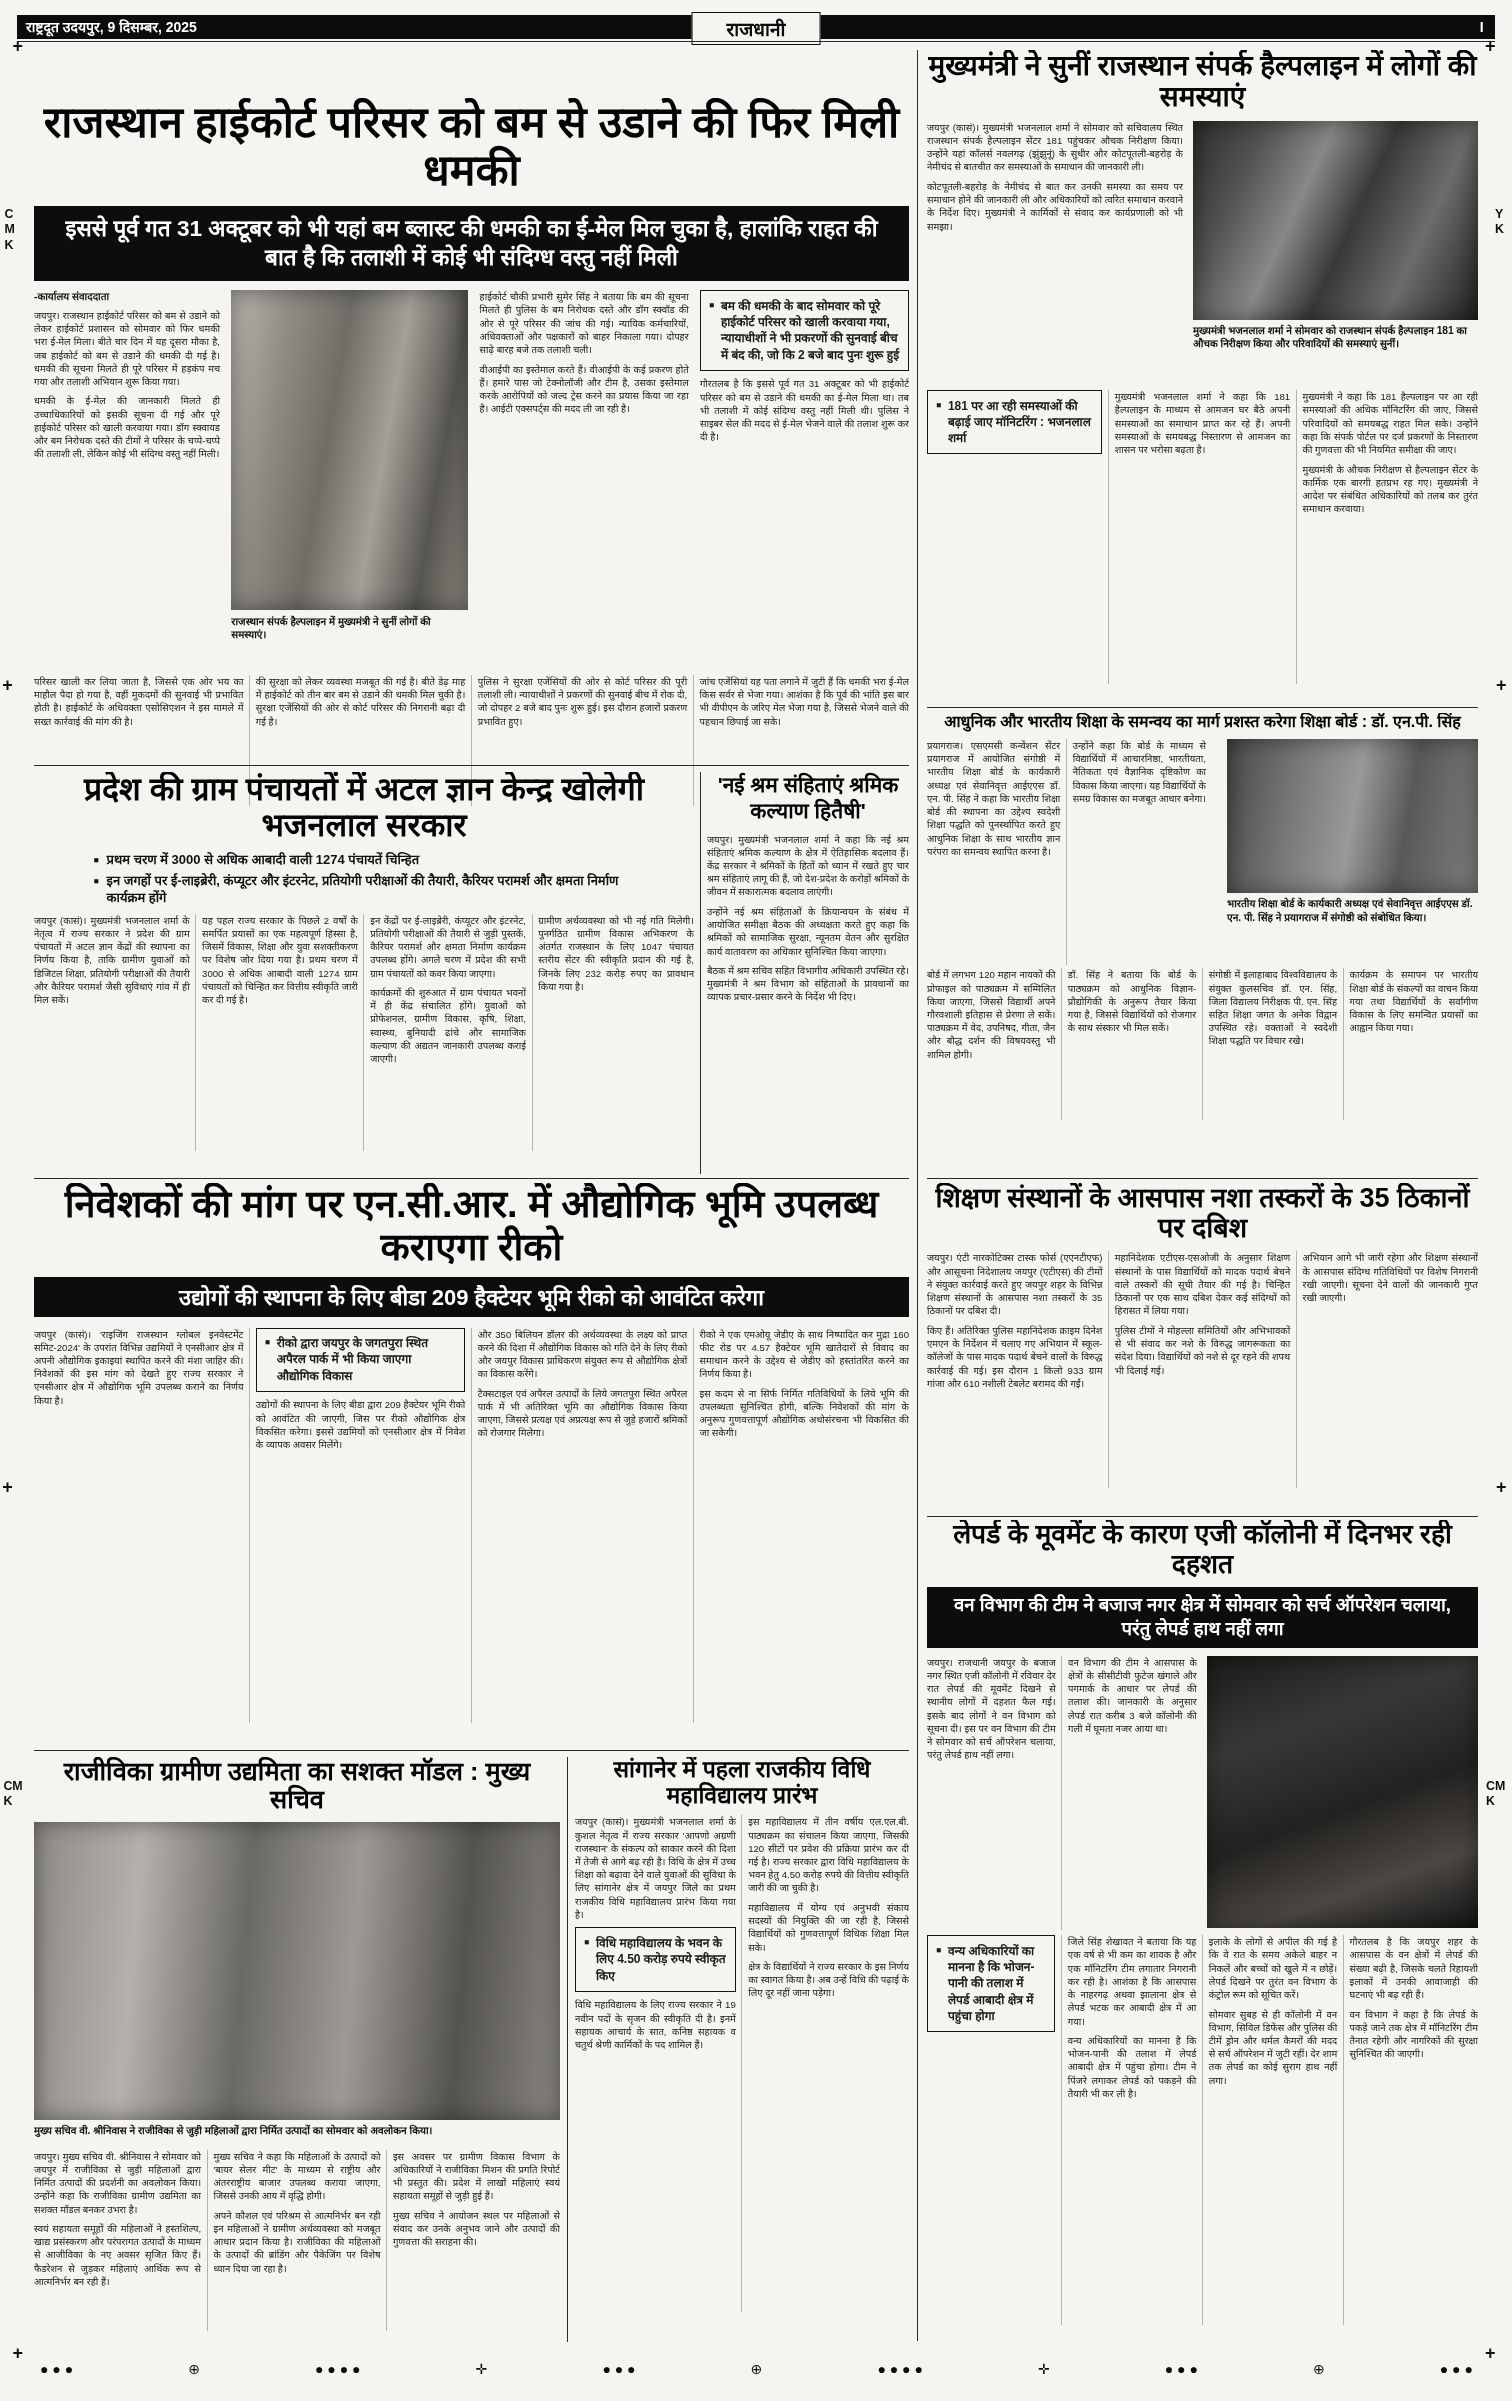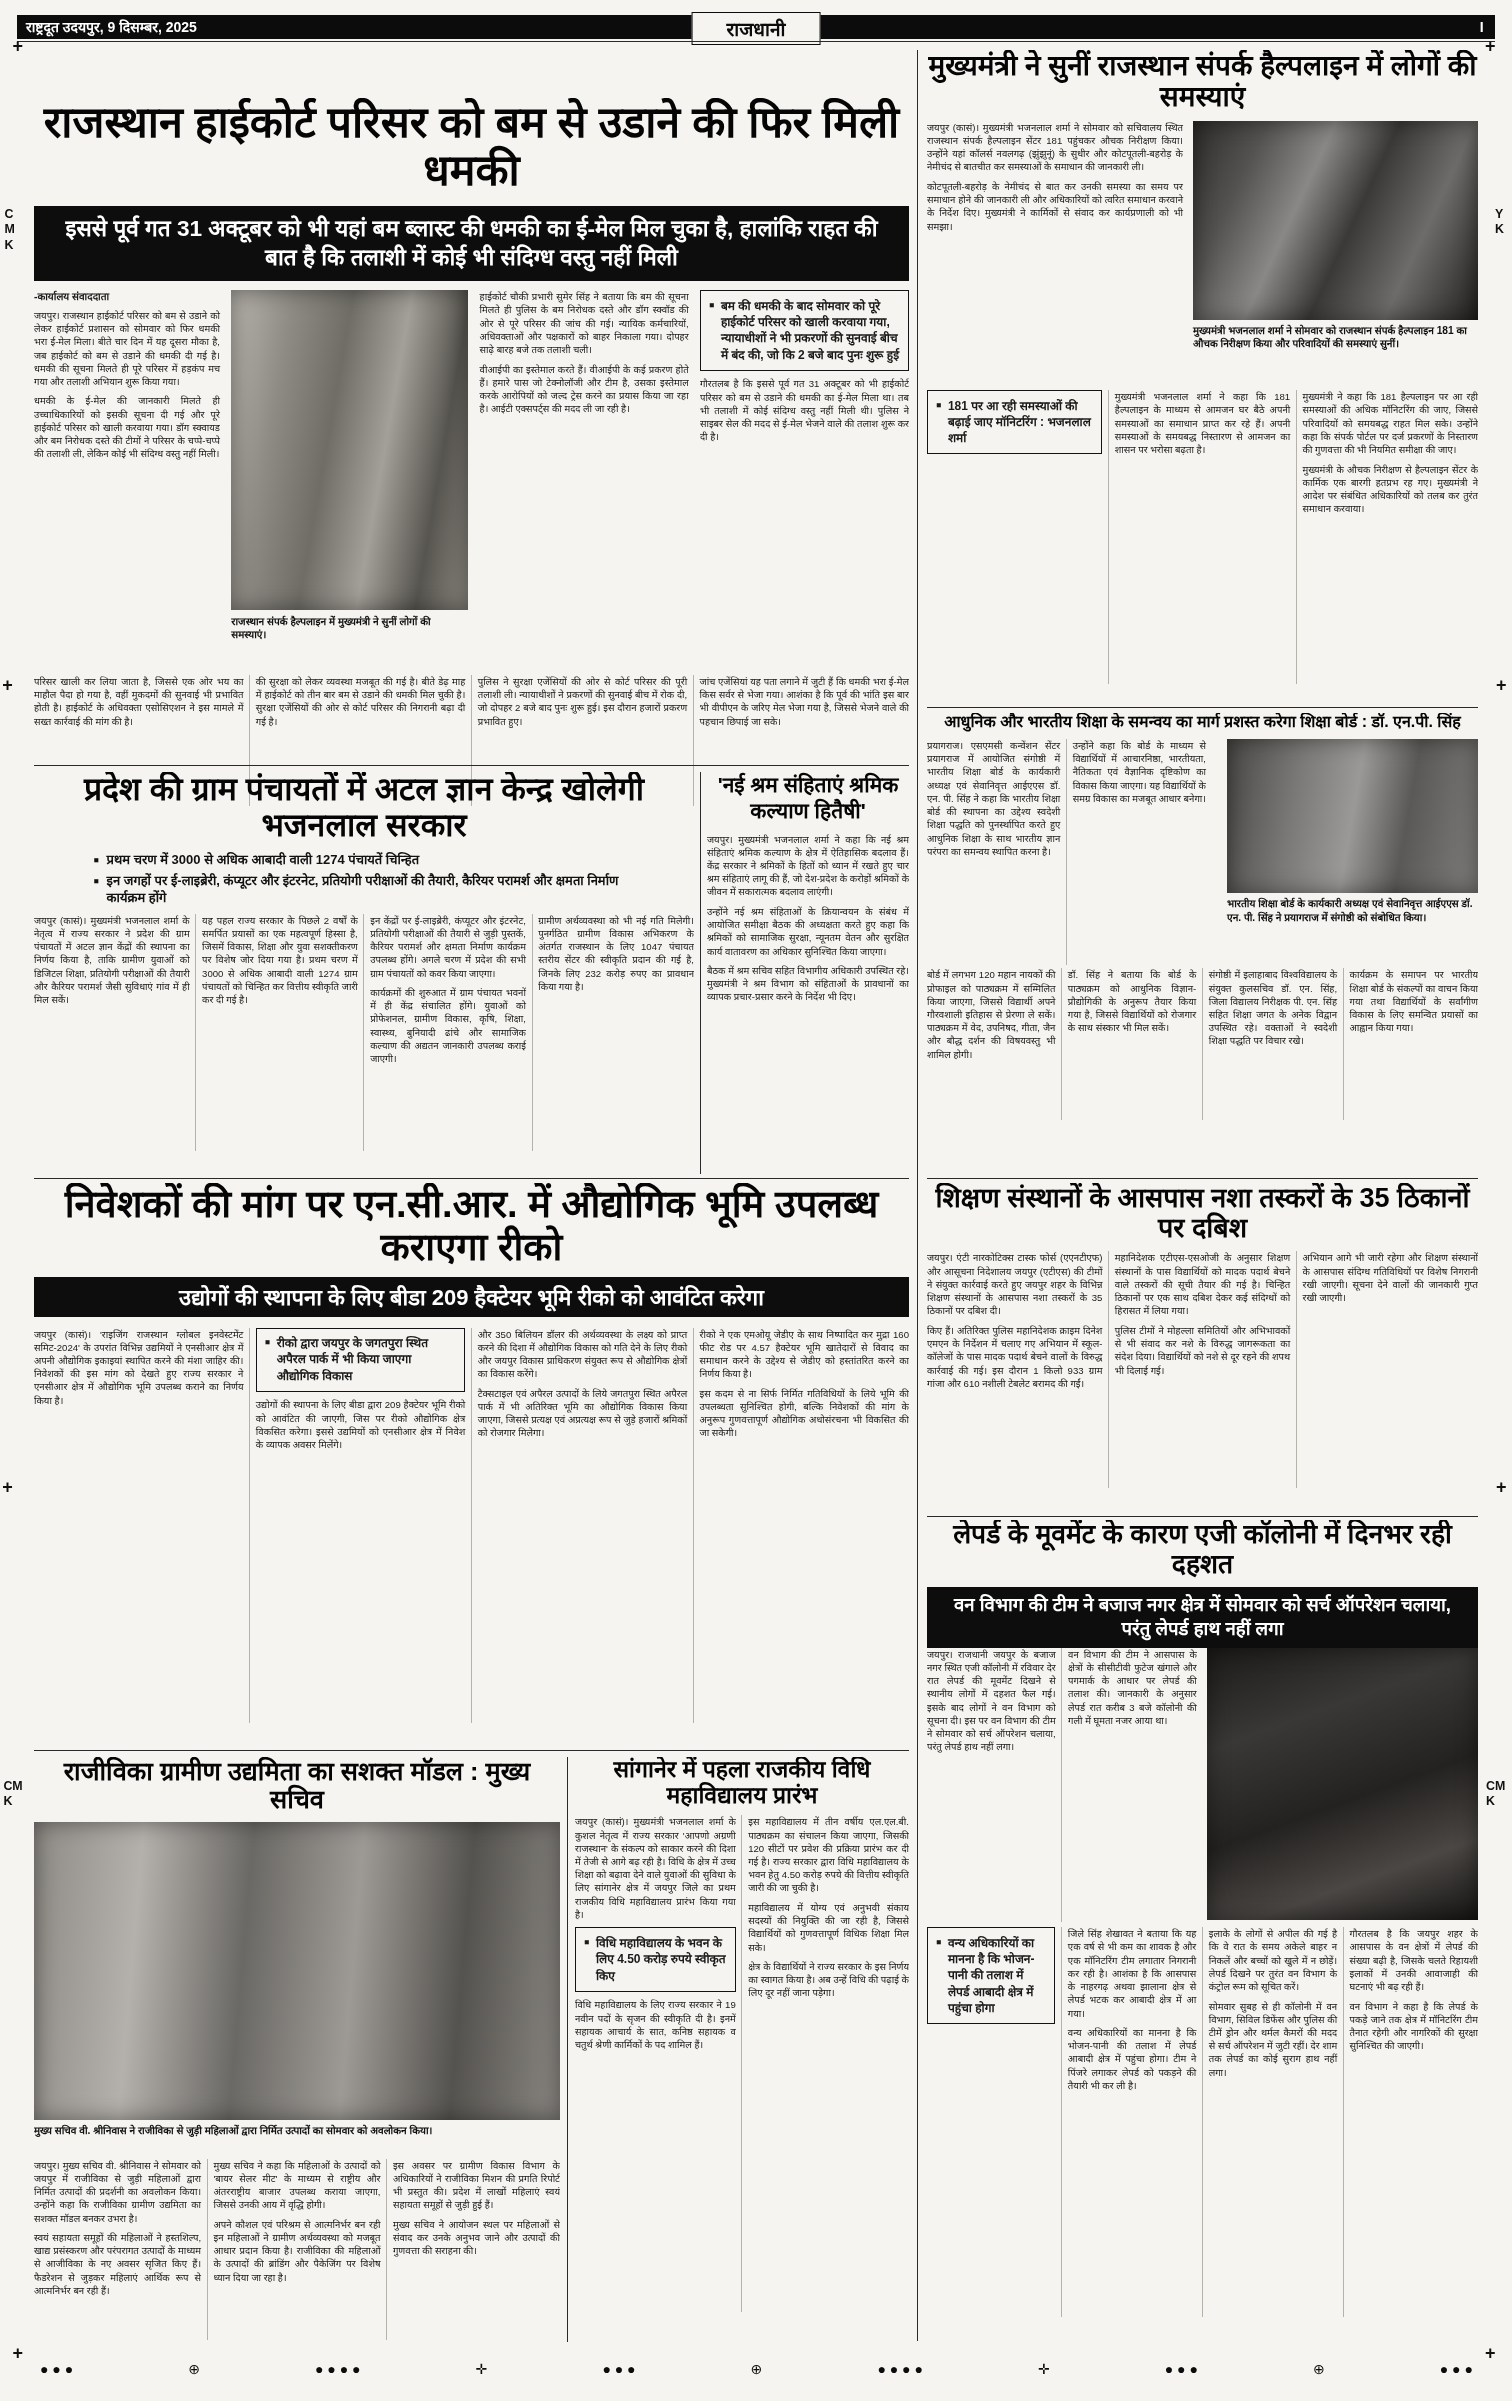--- a/index.html
+++ b/index.html
@@ -58,25 +58,25 @@
   .hp-grid{display:grid;grid-template-columns:1fr 285px;gap:10px;margin-top:8px;height:265px;}
   .hp-photo{height:199px;}
   .hp-bottom{margin-top:4.5px;height:294px;}
   .sk-grid{display:grid;grid-template-columns:1fr 251px;gap:21px;margin-top:8px;height:226px;}
   .sk-photo{height:154px;}
   .sk-bottom{margin-top:3.4px;height:152px;}
   .gram-body{margin-top:6.8px;height:237px;}
   .shram-body{margin-top:8px;height:305px;}
   .riico-body{margin-top:10.2px;height:395px;}
   .nasha-body{margin-top:8px;height:237px;}
-  .lp-grid{display:grid;grid-template-columns:1fr 271px;gap:10.2px;height:274px;}
+  .lp-grid{display:grid;grid-template-columns:1fr 271px;gap:10.2px;margin-top:8px;height:274px;}
   .lp-photo{height:272px;}
   .lp-bottom{margin-top:5.6px;height:390px;}
   .rj-photo{height:298px;}
-  .rj-body{margin-top:21px;height:181px;}
+  .rj-body{margin-top:12px;height:181px;}
   .law-body{margin-top:6.8px;height:497px;}
   
   .hr{position:absolute;height:1.1px;background:#2a2a2a;}
   .vr{position:absolute;width:1.1px;background:#2a2a2a;}
   
   .mark{position:absolute;font-size:12.4px;font-weight:bold;color:#111;}
   .cross{position:absolute;font-size:18px;font-weight:bold;color:#111;}
   .footer-dots{position:absolute;left:40px;top:2361px;width:1433px;display:flex;
                justify-content:space-between;align-items:center;font-size:14px;color:#0c0c0c;}
 </style>

